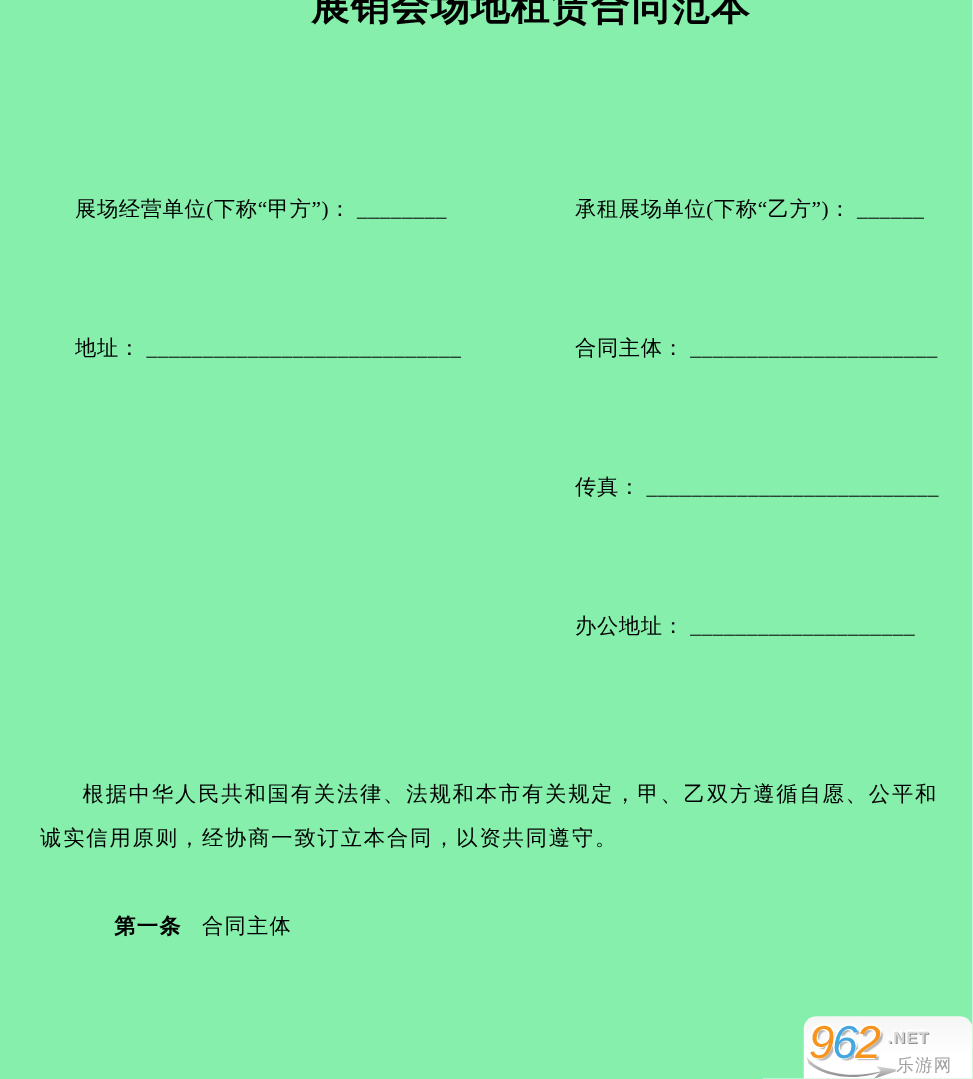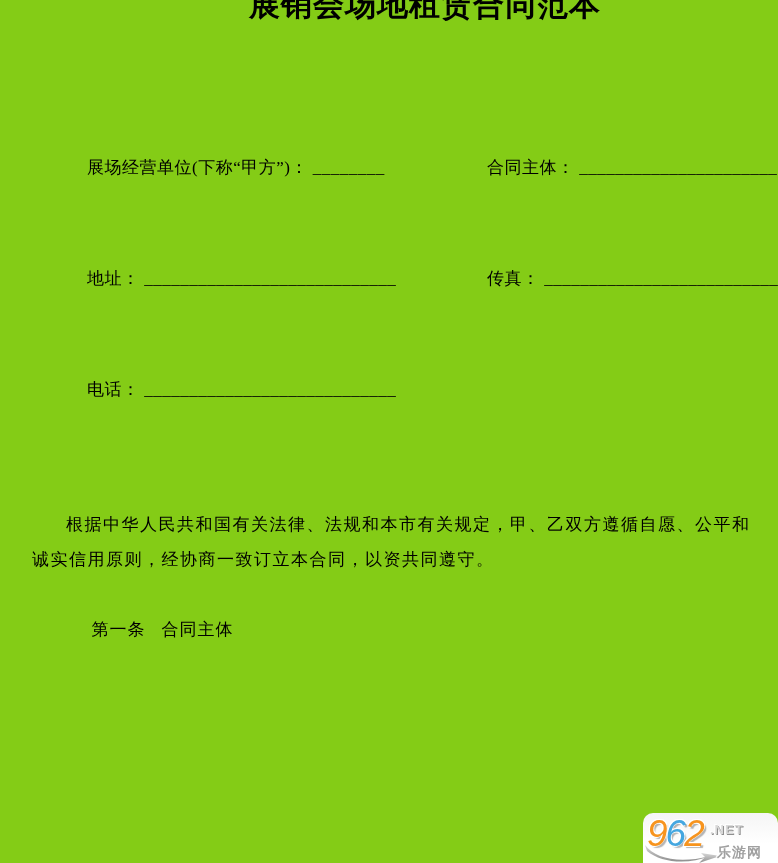--- a/index.html
+++ b/index.html
@@ -1,57 +1,57 @@
 <!DOCTYPE html>
 <html><head>
 <meta charset="utf-8">
 <style>
   * { margin:0; padding:0; box-sizing:border-box; }
   html,body { background:#ffffff; }
   .page {
     position:relative;
     width:778px; height:863px;
-    background:#84cc16;
+    background:#86efac;
     overflow:hidden;
     color:#000000;
     font-family:"Liberation Serif","DejaVu Serif",serif;
   }
   
   .doc-title {
     margin-top:-14px;
     line-height:38px;
     font-size:31px;
     font-weight:bold;
     text-align:center;
     transform:translateX(36px);
     font-family:"Liberation Sans","DejaVu Sans",sans-serif;
     letter-spacing:1px;
     white-space:nowrap;
   }
   
   .form-section {
     margin-top:51px;
-    padding-left:87px;
+    padding-left:60px;
     display:flex;
     font-size:17px;
   }
   .form-col { line-height:37px; white-space:pre; }
   .form-col.left  { width:400px; flex:0 0 400px; }
   .form-col.right { flex:1 1 auto; }
   .form-row { height:37px; letter-spacing:0.5px; }
   
   .body-section {
     margin-top:25px;
     padding-left:32px;
     font-size:17px;
     line-height:35px;
   }
   .line { white-space:pre; text-indent:34px; }
   .heading { padding-left:34px; text-indent:0; }
-  .heading .num { font-weight:normal; margin-right:16px; letter-spacing:1px;margin-top:20px; }
+  .heading .num { font-weight:bold; margin-right:16px; letter-spacing:1px;margin-top:20px; }
   .heading .htitle { letter-spacing:1px; }
   .ls15 { letter-spacing:1.5px; }
   
   .logo {
     position:absolute;
     left:643px; top:813px;
     width:135px; height:56px;
     background:linear-gradient(180deg,#f5f5f5,#ffffff 55%);
     border-radius:10px 10px 0 0;
     font-family:"Liberation Sans","DejaVu Sans",sans-serif;
@@ -65,42 +65,43 @@
   .logo .d-orange { color:#f7941e; }
   .logo .d-blue   { color:#45a7e0; }
   .logo .net {
     position:absolute; left:67px; top:9px;
     font-size:13px; font-weight:bold; letter-spacing:1px;
     color:#d9d9d9;
     text-shadow:1px 1px 0 #8f8f8f, -1px -1px 0 #ffffff;
   }
   .logo .site {
     position:absolute; left:74px; top:31px;
-    font-size:14px; font-weight:bold; letter-spacing:1px;
+    font-size:14px; font-weight:normal; letter-spacing:1px;
     color:#a0a0a0;
     text-shadow:1px 1px 0 #ffffff, -1px -1px 0 #ffffff;
   }
   .logo .swoosh { position:absolute; left:0px; top:30px; }
 </style>
 </head>
 <body>
 
 <div class="page">
 
   <div class="doc-title">展销会场地租赁合同范本</div>
 
   <div class="form-section">
     <div class="form-col left">
       <div class="form-row">展场经营单位(下称“甲方”)： ________</div>
       <div class="form-row">地址： ____________________________</div>
-      <div class="form-row">电话： ____________________________</div>
     </div>
     <div class="form-col right">
+      <div class="form-row">承租展场单位(下称“乙方”)： ______</div>
       <div class="form-row">合同主体： ______________________</div>
       <div class="form-row">传真： __________________________</div>
+      <div class="form-row">办公地址： ____________________</div>
     </div>
   </div>
 
   <div class="body-section">
     <div class="line ls15">根据中华人民共和国有关法律、法规和本市有关规定，甲、乙双方遵循自愿、公平和
 诚实信用原则，经协商一致订立本合同，以资共同遵守。</div>
     <div class="line heading">
       <span class="num">第一条</span><span class="htitle">合同主体</span>
     </div>
 

